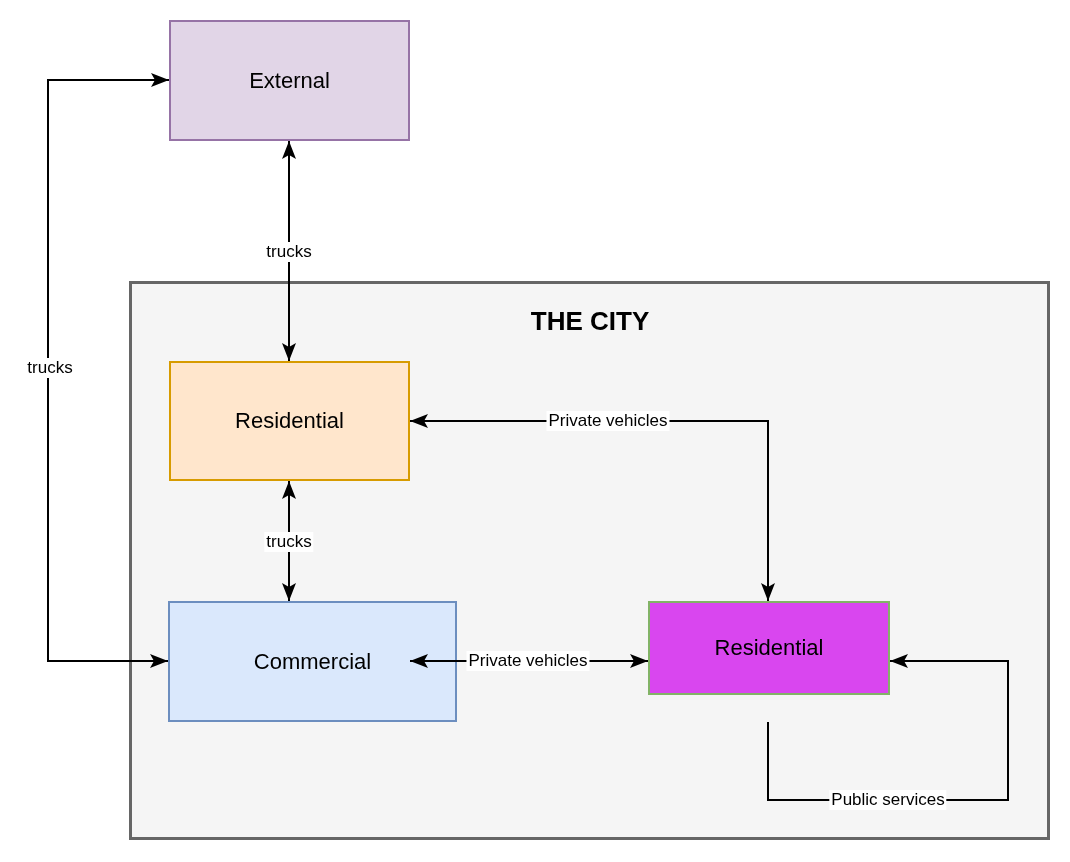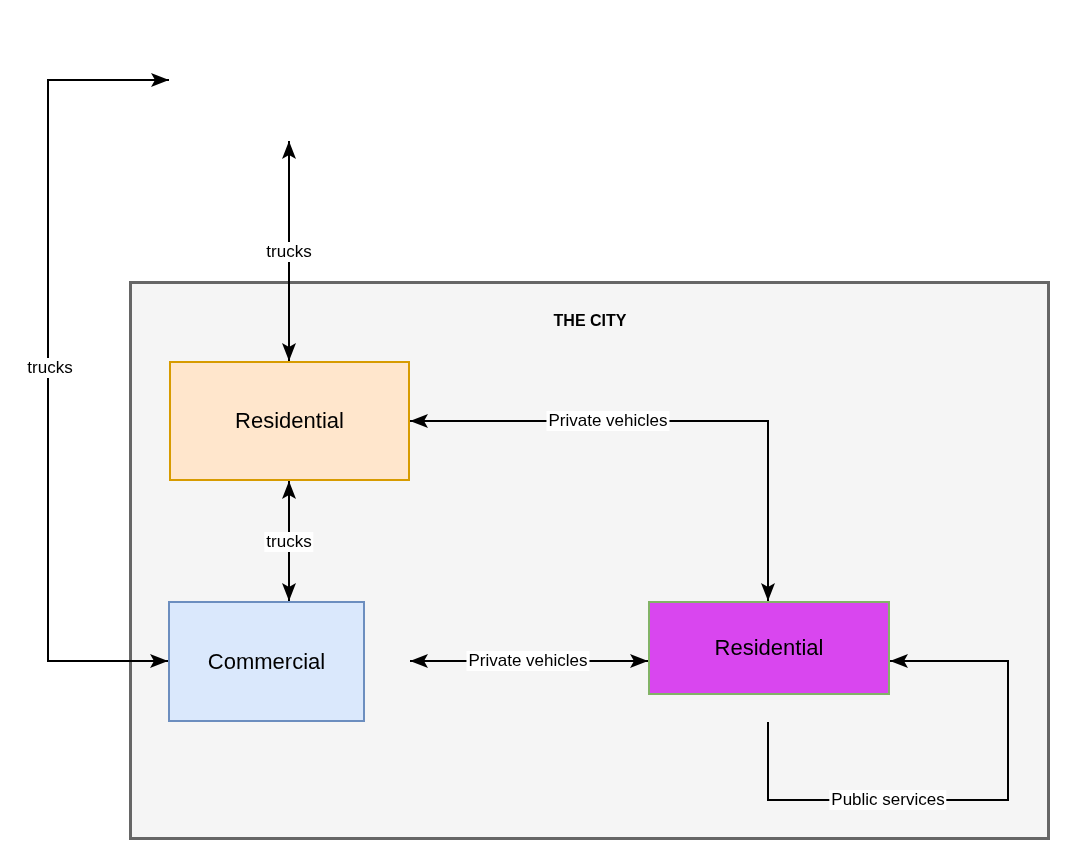--- a/index.html
+++ b/index.html
@@ -37,21 +37,21 @@
     pointer-events: none;
   }
   .edge {
     fill: none;
     stroke: #000000;
     stroke-width: 2px;
   }
   .container-title {
     position: absolute;
     transform: translate(-50%, -50%);
-    font-size: 16px;
+    font-size: 26px;
     font-weight: bold;
     white-space: nowrap;
     z-index: 4;
   }
   .edge-label {
     position: absolute;
     transform: translate(-50%, -50%);
     font-size: 17px;
     background: #ffffff;
     padding: 0 2px;
@@ -60,26 +60,29 @@
   }
 </style>
 </head>
 <body>
 
 <div id="canvas">
 
   <div class="container-box" style="left: 129px; top: 281px; width: 921px; height: 559px; background-color: rgb(245, 245, 245); border-color: rgb(102, 102, 102);"></div>
   <div class="container-title" style="left:590px; top:321px;">THE CITY</div>
 
+  <div class="node" style="left: 169px; top: 20px; width: 241px; height: 121px; background-color: rgb(225, 213, 231); border-color: rgb(150, 115, 166);">
+    <span>External</span>
+  </div>
 
   <div class="node" style="left: 169px; top: 361px; width: 241px; height: 120px; background-color: rgb(255, 230, 204); border-color: rgb(215, 155, 0);">
     <span>Residential</span>
   </div>
 
-  <div class="node" style="left: 168px; top: 601px; width: 197px; height: 121px; background-color: rgb(218, 232, 252); border-color: rgb(108, 142, 191);">
+  <div class="node" style="left: 168px; top: 601px; width: 289px; height: 121px; background-color: rgb(218, 232, 252); border-color: rgb(108, 142, 191);">
     <span>Commercial</span>
   </div>
 
   <div class="node" style="left: 648px; top: 601px; width: 242px; height: 94px; background-color: #d946ef; border-color: rgb(130, 179, 102);">
     <span>Residential</span>
   </div>
 
   <svg id="edges-svg" xmlns="http://www.w3.org/2000/svg">
     <defs>
       <marker id="arrow" markerUnits="userSpaceOnUse" markerWidth="18" markerHeight="14" refX="18" refY="7" orient="auto">

